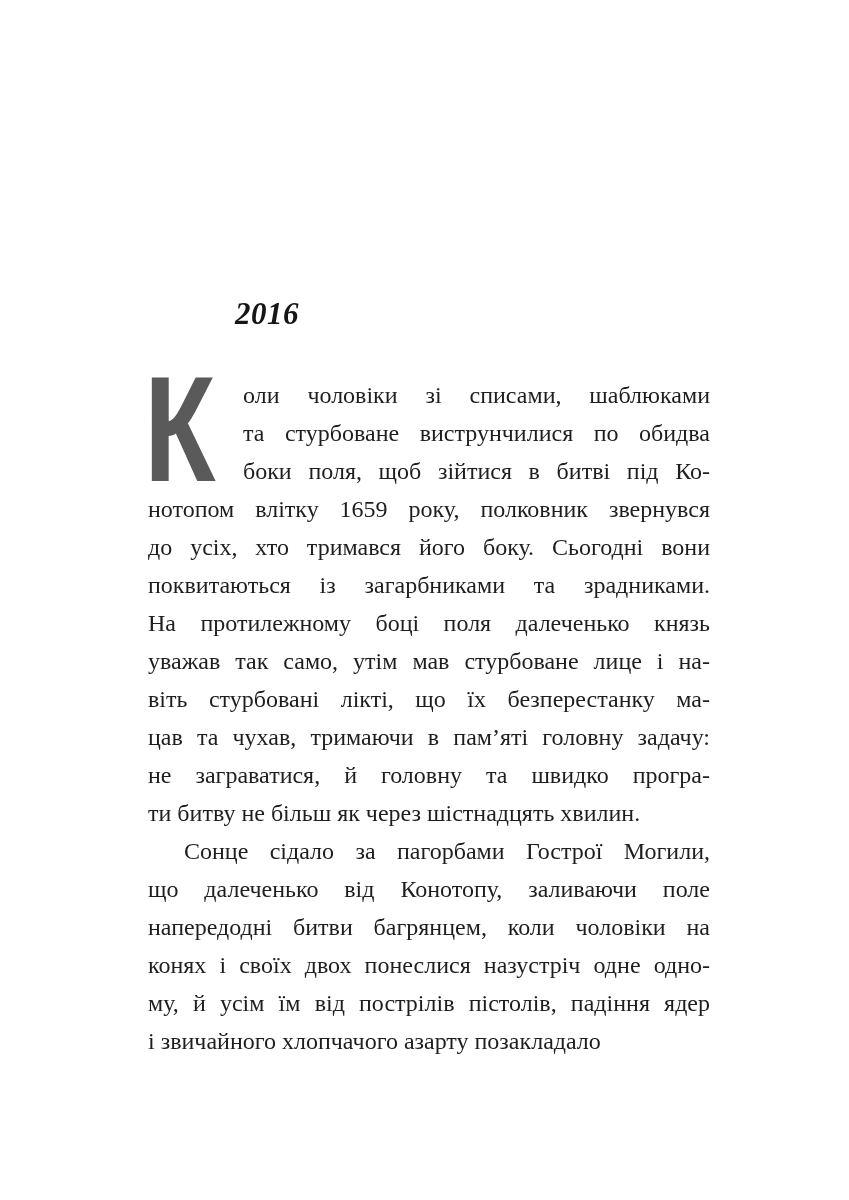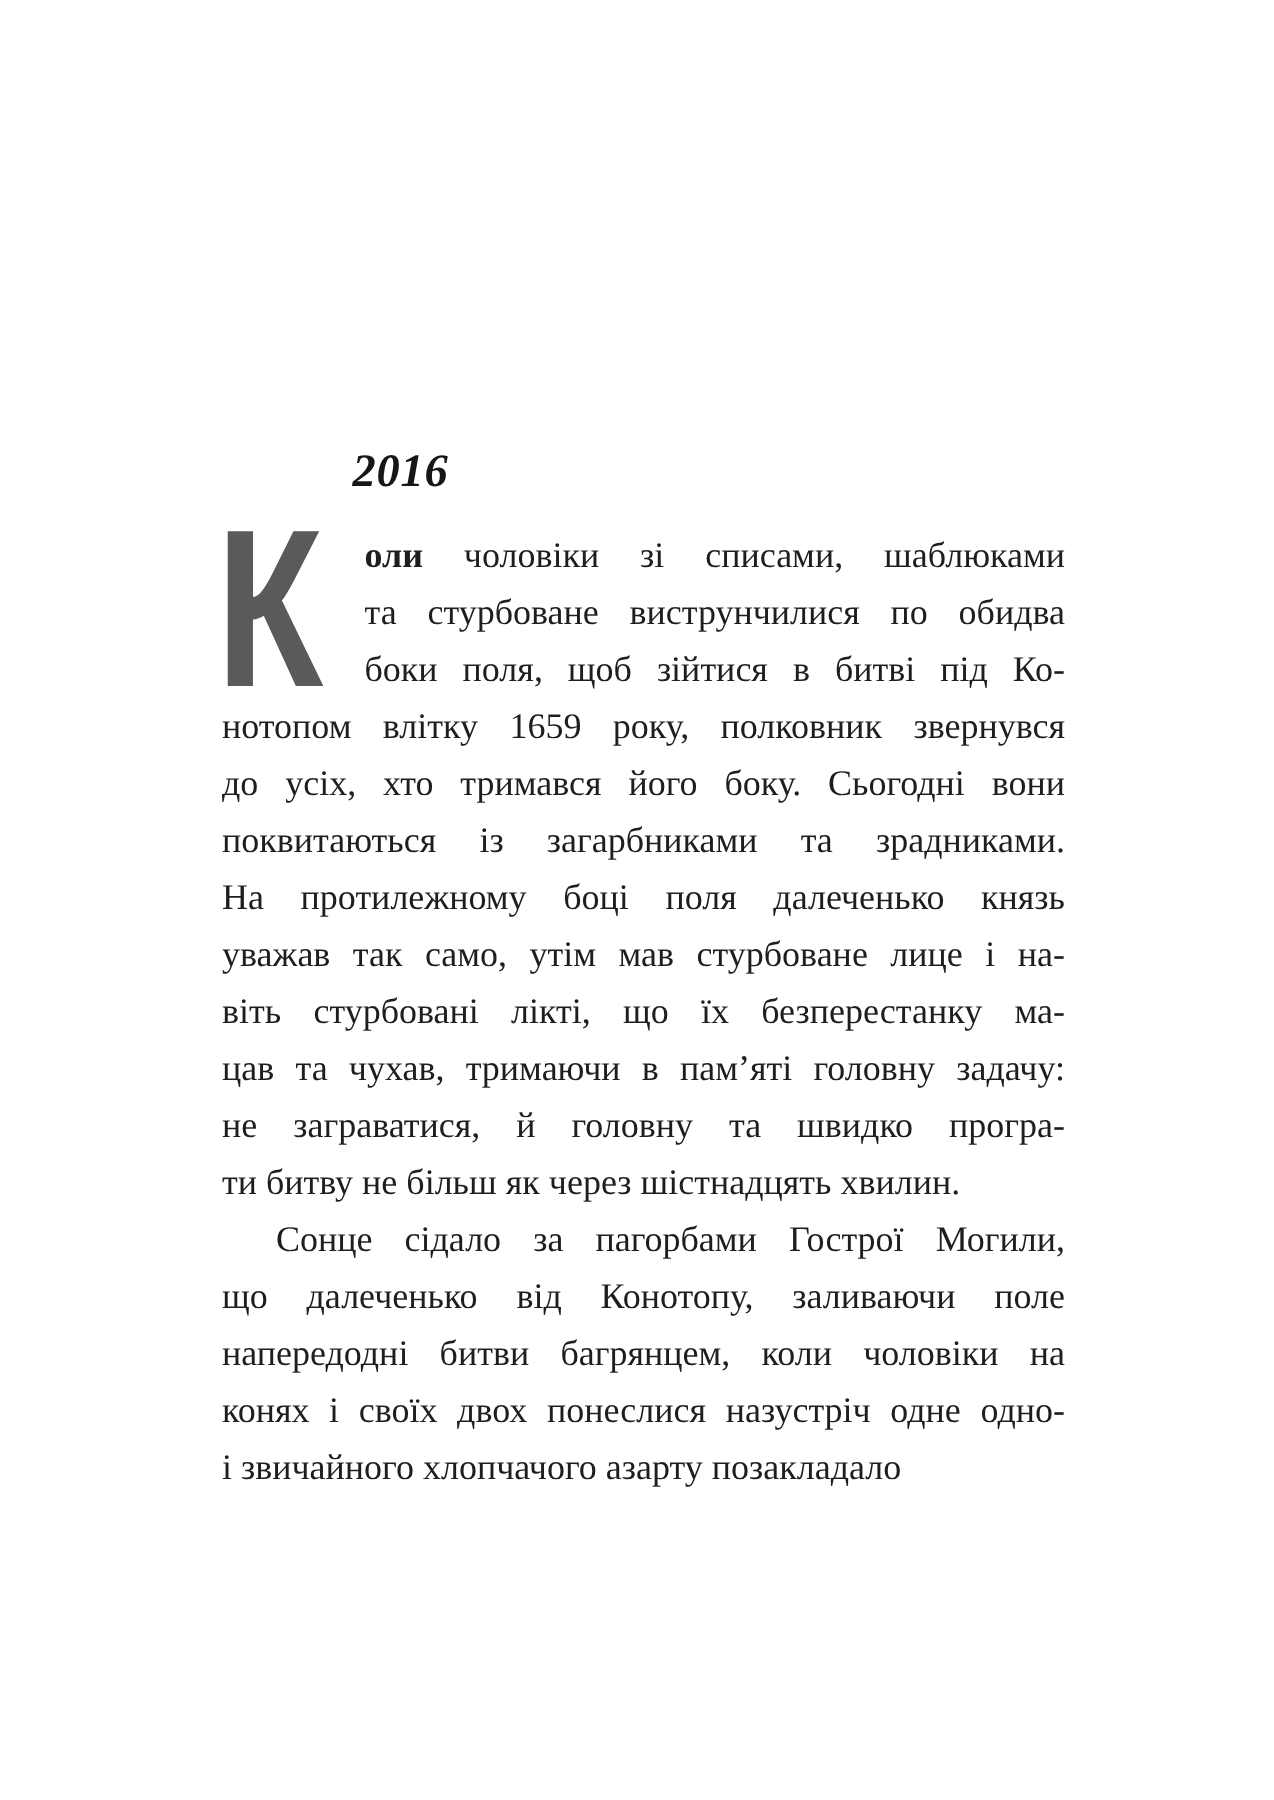--- a/index.html
+++ b/index.html
@@ -12,21 +12,21 @@
     width: 849px;
     height: 1200px;
     background: #ffffff;
     box-sizing: border-box;
     padding: 296px 139px 0 148px;
     font-family: "Liberation Serif", serif;
     color: #1e1e1e;
     overflow: hidden;
   }
   .chapter {
-    margin: 0 0 20px 87px;
+    margin: 0 0 44px 87px;
     font-family: "Liberation Serif", serif;
     font-style: italic;
     font-weight: bold;
     font-size: 31px;
     line-height: 36px;
     color: #161616;
     letter-spacing: 0.5px;
   }
   .body-text {
     position: relative;
@@ -54,21 +54,21 @@
   .line.last {
     text-align-last: left;
   }
   .line.indent-dropcap {
     padding-left: 95px;
   }
   .line.para-indent {
     padding-left: 36px;
   }
   .line b {
-    font-weight: bold;
+    font-weight: normal;
   }
 </style>
 </head>
 <body>
 
 <div class="page">
   <h2 class="chapter">2016</h2>
 
   <div class="body-text">
     <span class="dropcap">К</span>
@@ -85,16 +85,17 @@
         <div class="line">віть стурбовані лікті, що їх безперестанку ма-</div>
         <div class="line">цав та чухав, тримаючи в пам’яті головну задачу:</div>
         <div class="line">не заграватися, й головну та швидко програ-</div>
         <div class="line last">ти битву не більш як через шістнадцять хвилин.</div>
       </div>
     <div>
         <div class="line para-indent">Сонце сідало за пагорбами Гострої Могили,</div>
         <div class="line">що далеченько від Конотопу, заливаючи поле</div>
         <div class="line">напередодні битви багрянцем, коли чоловіки на</div>
         <div class="line">конях і своїх двох понеслися назустріч одне одно-</div>
+        <div class="line">му, й усім їм від пострілів пістолів, падіння ядер</div>
         <div class="line last">і звичайного хлопчачого азарту позакладало</div>
       </div>
   </div>
 </div>
 
 </body></html>

